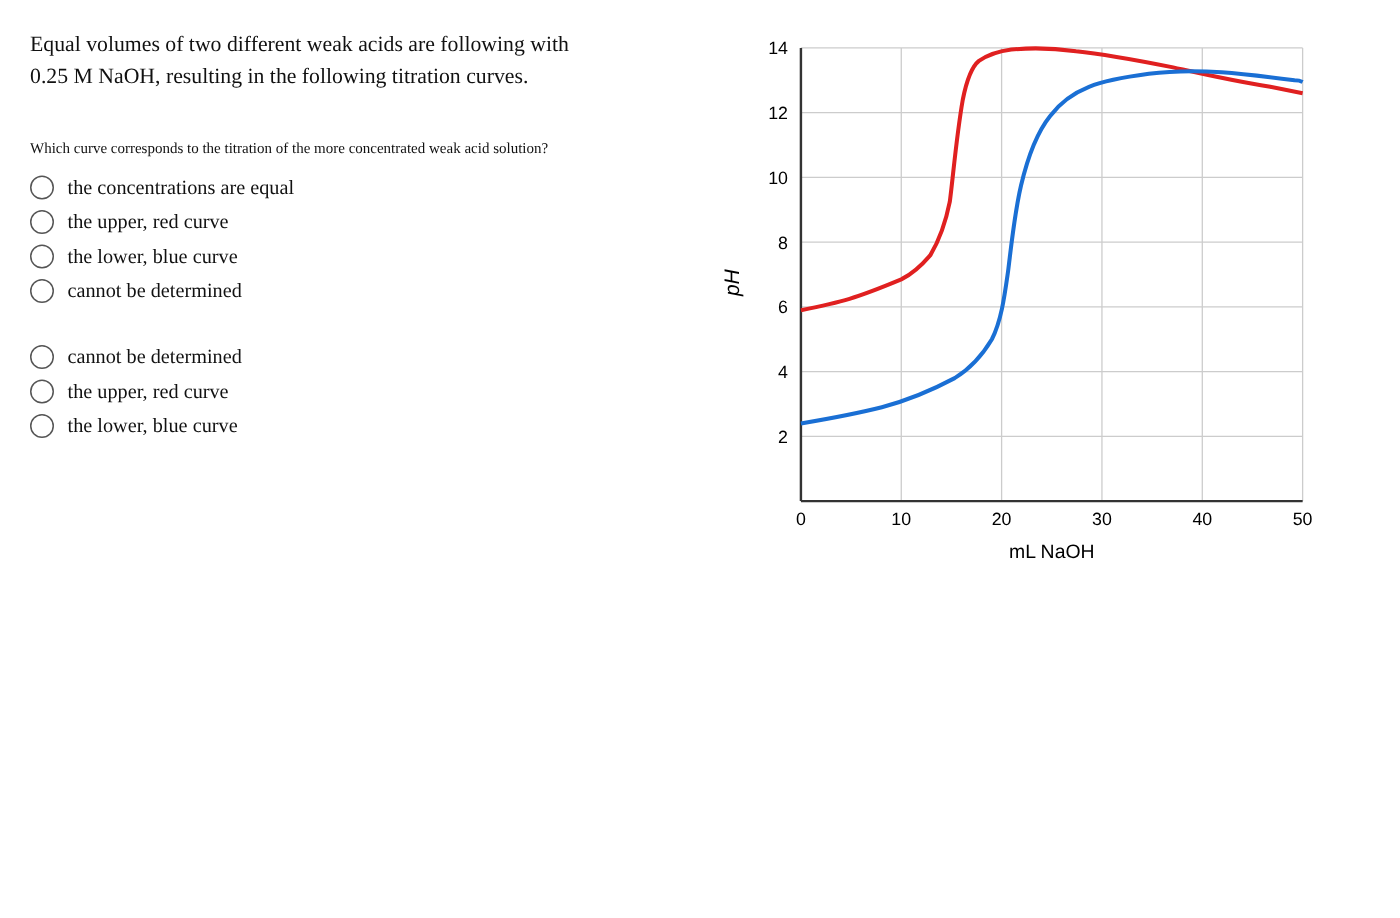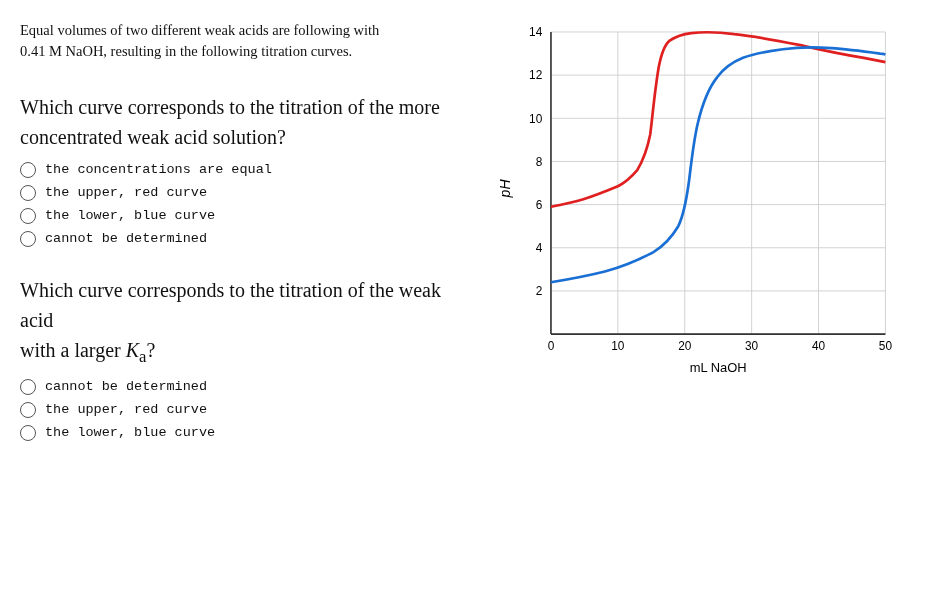--- a/index.html
+++ b/index.html
@@ -20,65 +20,64 @@
     }
     .intro-text {
       font-size: 14.5px;
       line-height: 1.45;
       margin-bottom: 30px;
     }
     .question-block {
       margin-bottom: 28px;
     }
     .question-text {
-      font-size: 20px;
+      font-size: 10px;
       line-height: 1.5;
       margin-bottom: 10px;
     }
     .radio-option {
       display: flex;
-      align-items: flex-start;
+      align-items: flex-end;
       margin-bottom: 7px;
       font-size: 13.5px;
       cursor: pointer;
-      font-family: Liberation Mono, monospace;
     }
     .radio-circle {
       width: 16px;
       height: 16px;
       border-radius: 50%;
       border: 1.5px solid #555;
       margin-right: 9px;
       flex-shrink: 0;
       background: #fff;
     }
     .right-panel {
       flex: 1;
       display: flex;
       flex-direction: column;
-      align-items: center;
+      align-items: flex-start;
       padding-top: 0;
     }
     .chart-container {
       position: relative;
       width: 410px;
       height: 380px;
     }
     svg.chart-svg {
       width: 100%;
       height: 100%;
     }
   </style>
 </head>
 <body>
 
 <div class="left-panel">
   <div class="intro-text">
     <span>Equal volumes of two different weak acids are following with</span><br>
-    <span>0.41 M NaOH, resulting in the following titration curves.</span>
+    <span>0.25 M NaOH, resulting in the following titration curves.</span>
   </div>
 
   <div class="question-block">
     <div class="question-text">
       <span>Which curve corresponds to the titration of the more concentrated weak acid solution?</span>
     </div>
     <div class="radio-option">
       <div class="radio-circle"></div>
       <span>the concentrations are equal</span>
     </div>
@@ -90,24 +89,20 @@
       <div class="radio-circle"></div>
       <span>the lower, blue curve</span>
     </div>
     <div class="radio-option">
       <div class="radio-circle"></div>
       <span>cannot be determined</span>
     </div>
   </div>
 
   <div class="question-block">
-    <div class="question-text">
-      <span>Which curve corresponds to the titration of the weak acid</span><br>
-      <span>with a larger <i>K</i><sub>a</sub>?</span>
-    </div>
     <div class="radio-option">
       <div class="radio-circle"></div>
       <span>cannot be determined</span>
     </div>
     <div class="radio-option">
       <div class="radio-circle"></div>
       <span>the upper, red curve</span>
     </div>
     <div class="radio-option">
       <div class="radio-circle"></div>

